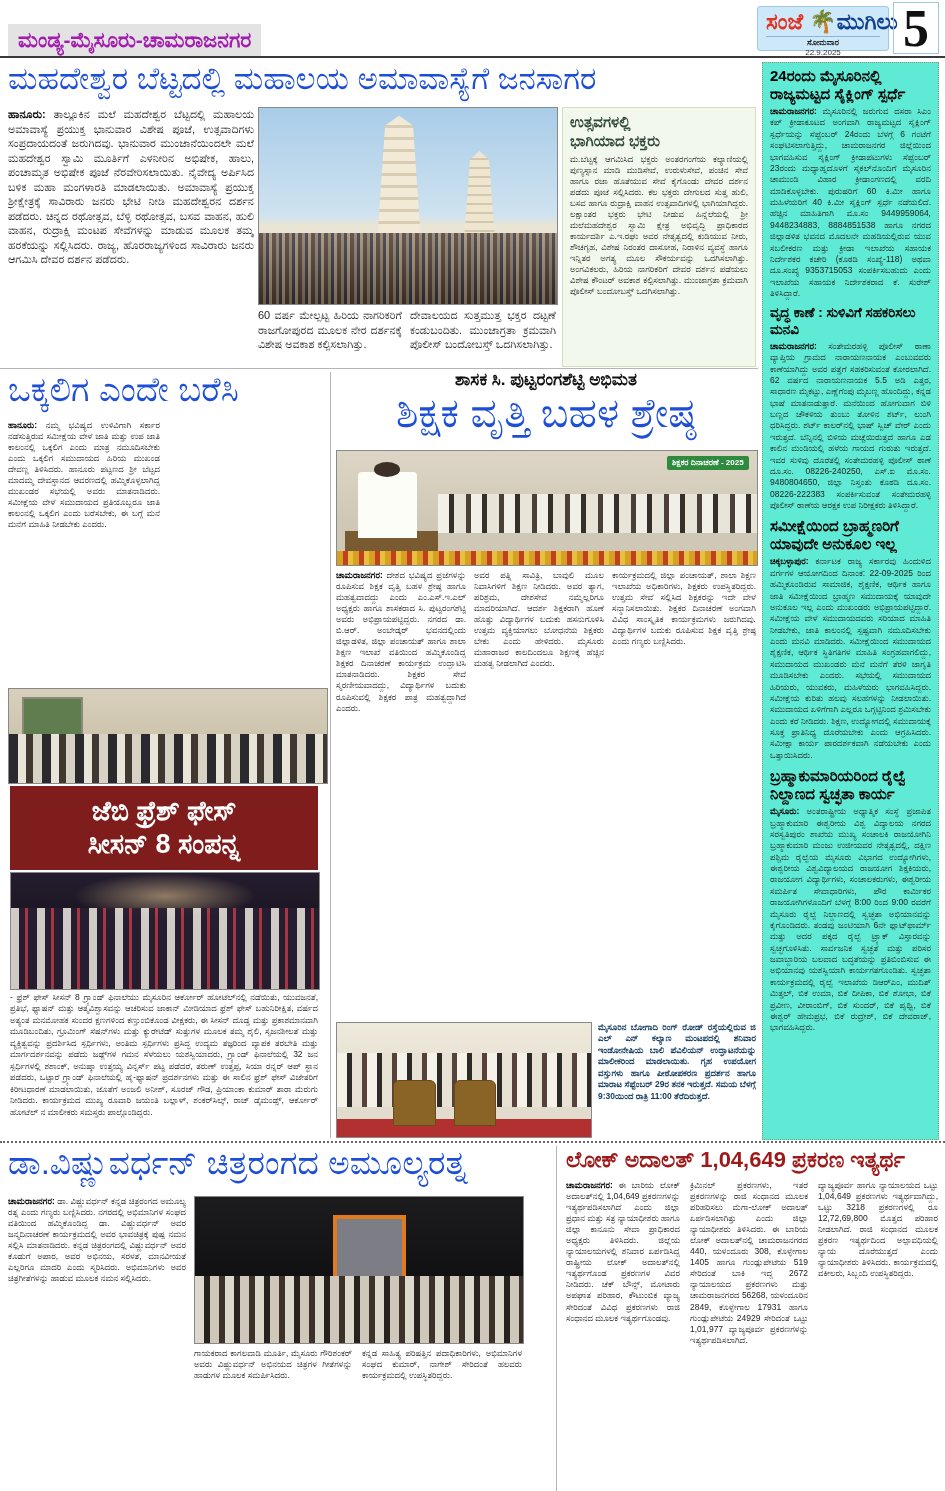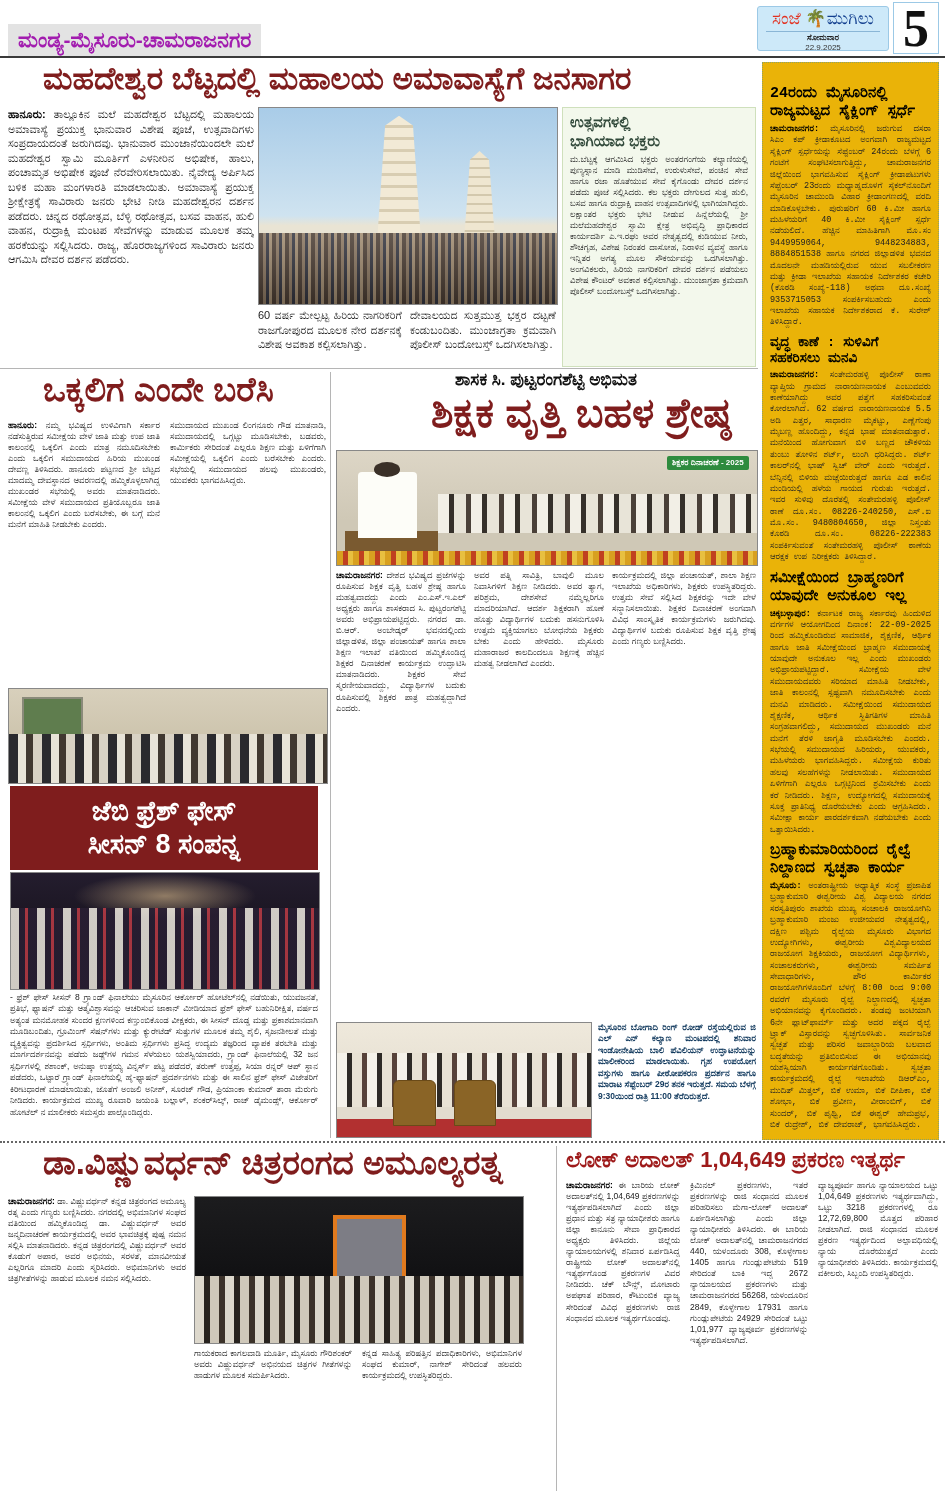--- a/index.html
+++ b/index.html
@@ -2,34 +2,34 @@
 <html><head>
 <meta charset="utf-8">
 <style>
   html,body{margin:0;padding:0;background:#f2f2f2;}
   #page{position:relative;width:945px;height:1491px;background:#ffffff;margin:0 auto;
         font-family:"Liberation Sans","DejaVu Sans",sans-serif;color:#1a1a1a;overflow:hidden;}
   .abs{position:absolute;box-sizing:border-box;}
   .body-txt{font-size:11px;line-height:1.32;text-align:justify;color:#222;overflow:hidden;}
   .body-sm{font-size:8.5px;line-height:1.3;text-align:justify;color:#222;overflow:hidden;}
   .dateline{font-weight:bold;color:#000;}
-  .hl{font-weight:bold;color:#7f1d1d;letter-spacing:0;margin-left:35px;}
+  .hl{font-weight:normal;color:#1d4ed8;letter-spacing:0;}
   .vline{position:absolute;width:1px;background:#b5b5b5;}
   .hline{position:absolute;height:1px;background:#b5b5b5;}
   
   .region-box{background:#e3e3e3;padding:4px 10px;font-size:21px;font-weight:bold;color:#a21caf;}
   .logo-box{background:#cde9f9;border:1px solid #9cc9e6;border-radius:3px;text-align:center;padding:3px 8px;}
-  .logo-line1{font-size:17px;font-weight:normal;line-height:1.1;white-space:nowrap;}
+  .logo-line1{font-size:22px;font-weight:bold;line-height:1.1;white-space:nowrap;}
   .logo-red{color:#e23222;}
   .logo-blue{color:#123f8f;}
   .logo-day{font-size:8px;font-weight:bold;color:#222;border-top:1px solid #8ab6d6;margin-top:2px;padding-top:1px;}
   .logo-date{font-size:8px;color:#333;}
   .page-num{font-family:"Liberation Serif","DejaVu Serif",serif;font-size:52px;font-weight:bold;color:#111;line-height:1;}
   
-  .right-col{background:#eab308;border:1px dotted #8aa06a;padding:18px 7px;font-family:Liberation Mono, monospace;}
+  .right-col{background:#5eead4;border:1px dotted #8aa06a;padding:0 7px;}
   .rc-head{font-size:15px;font-weight:bold;line-height:1.2;color:#000;margin:4px 0 3px 0;}
   .rc-head-sm{font-size:13.5px;}
   .rc-body{font-size:8.5px;line-height:1.34;text-align:justify;color:#222;}
   .rc-sec{margin-bottom:6px;}
   
   .ph{position:absolute;overflow:hidden;border:1px solid #888;}
   .temple-sky{position:absolute;inset:0;background:linear-gradient(#a9cce8 0%,#cfe3f0 55%,#e9e4d4 60%);}
   .gopuram{position:absolute;left:34%;top:4%;width:26%;height:62%;
            background:repeating-linear-gradient(#f2ead6 0 9px,#d8cdb2 9px 12px);
            clip-path:polygon(50% 0,68% 8%,78% 100%,22% 100%,32% 8%);}
@@ -116,21 +116,20 @@
     <div class="body-sm" style="height:200px;">ಮ.ಬೆಟ್ಟಕ್ಕೆ ಆಗಮಿಸಿದ ಭಕ್ತರು ಅಂತರಗಂಗೆಯ ಕಲ್ಯಾಣಿಯಲ್ಲಿ ಪುಣ್ಯಸ್ನಾನ ಮಾಡಿ ಮುಡಿಸೇವೆ, ಉರುಳುಸೇವೆ, ಪಂಚಿನ ಸೇವೆ ಹಾಗೂ ರಜಾ ಹೊತೆಯುವ ಸೇವೆ ಕೈಗೊಂಡು ದೇವರ ದರ್ಶನ ಪಡೆದು ಪೂಜೆ ಸಲ್ಲಿಸಿದರು. ಕೆಲ ಭಕ್ತರು ದೇಗುಲದ ಸುತ್ತ ಹುಲಿ, ಬಸವ ಹಾಗೂ ರುದ್ರಾಕ್ಷಿ ವಾಹನ ಉತ್ಸವಾದಿಗಳಲ್ಲಿ ಭಾಗಿಯಾಗಿದ್ದರು. ಲಕ್ಷಾಂತರ ಭಕ್ತರು ಭೇಟಿ ನೀಡುವ ಹಿನ್ನೆಲೆಯಲ್ಲಿ ಶ್ರೀ ಮಲೆಮಹದೇಶ್ವರ ಸ್ವಾಮಿ ಕ್ಷೇತ್ರ ಅಭಿವೃದ್ಧಿ ಪ್ರಾಧಿಕಾರದ ಕಾರ್ಯದರ್ಶಿ ಎ.ಇ.ರಘು ಅವರ ನೇತೃತ್ವದಲ್ಲಿ ಕುಡಿಯುವ ನೀರು, ಶೌಚಗೃಹ, ವಿಶೇಷ ನಿರಂತರ ದಾಸೋಹ, ನಿರಾಳಿನ ವ್ಯವಸ್ಥೆ ಹಾಗೂ ಇನ್ನಿತರ ಅಗತ್ಯ ಮೂಲ ಸೌಕರ್ಯವನ್ನು ಒದಗಿಸಲಾಗಿತ್ತು. ಅಂಗವಿಕಲರು, ಹಿರಿಯ ನಾಗರಿಕರಿಗೆ ದೇವರ ದರ್ಶನ ಪಡೆಯಲು ವಿಶೇಷ ಕೌಂಟರ್ ಅವಕಾಶ ಕಲ್ಪಿಸಲಾಗಿತ್ತು. ಮುಂಜಾಗ್ರತಾ ಕ್ರಮವಾಗಿ ಪೊಲೀಸ್ ಬಂದೋಬಸ್ತ್ ಒದಗಿಸಲಾಗಿತ್ತು.</div>
   </div>
 
   <div class="hline" style="left:0;top:368px;width:758px;"></div>
 
   <div class="abs hl" style="left:8px;top:372px;width:320px;font-size:34px;line-height:1.05;">ಒಕ್ಕಲಿಗ ಎಂದೇ ಬರೆಸಿ</div>
   <div class="abs body-sm" style="left:8px;top:420px;width:152px;height:264px;">
     <span class="dateline">ಹಾನೂರು:</span>
     <span>ನಮ್ಮ ಭವಿಷ್ಯದ ಉಳಿವಿಗಾಗಿ ಸರ್ಕಾರ ನಡೆಸುತ್ತಿರುವ ಸಮೀಕ್ಷೆಯ ವೇಳೆ ಜಾತಿ ಮತ್ತು ಉಪ ಜಾತಿ ಕಾಲಂನಲ್ಲಿ ಒಕ್ಕಲಿಗ ಎಂದು ಮಾತ್ರ ನಮೂದಿಸಬೇಕು ಎಂದು ಒಕ್ಕಲಿಗ ಸಮುದಾಯದ ಹಿರಿಯ ಮುಖಂಡ ದೇವಣ್ಣ ತಿಳಿಸಿದರು. ಹಾನೂರು ಪಟ್ಟಣದ ಶ್ರೀ ಬೆಟ್ಟದ ಮಾದಮ್ಮ ದೇವಸ್ಥಾನದ ಆವರಣದಲ್ಲಿ ಹಮ್ಮಿಕೊಳ್ಳಲಾಗಿದ್ದ ಮುಖಂಡರ ಸಭೆಯಲ್ಲಿ ಅವರು ಮಾತನಾಡಿದರು. ಸಮೀಕ್ಷೆಯ ವೇಳೆ ಸಮುದಾಯದ ಪ್ರತಿಯೊಬ್ಬರೂ ಜಾತಿ ಕಾಲಂನಲ್ಲಿ ಒಕ್ಕಲಿಗ ಎಂದು ಬರೆಸಬೇಕು, ಈ ಬಗ್ಗೆ ಮನೆ ಮನೆಗೆ ಮಾಹಿತಿ ನೀಡಬೇಕು ಎಂದರು.</span>
   </div>
-  <div class="abs body-sm" style="left:170px;top:420px;width:156px;height:264px;">ಸಮುದಾಯದ ಮುಖಂಡ ಲಿಂಗನೂರು ಗೌಡ ಮಾತನಾಡಿ, ಸಮುದಾಯದಲ್ಲಿ ಒಗ್ಗಟ್ಟು ಮೂಡಿಸಬೇಕು, ಬಡವರು, ಕಾರ್ಮಿಕರು ಸೇರಿದಂತೆ ಎಲ್ಲರೂ ಶಿಕ್ಷಣ ಮತ್ತು ಏಳಿಗೆಗಾಗಿ ಸಮೀಕ್ಷೆಯಲ್ಲಿ ಒಕ್ಕಲಿಗ ಎಂದು ಬರೆಸಬೇಕು ಎಂದರು. ಸಭೆಯಲ್ಲಿ ಸಮುದಾಯದ ಹಲವು ಮುಖಂಡರು, ಯುವಕರು ಭಾಗವಹಿಸಿದ್ದರು.</div>
   <div class="ph" style="left:8px;top:688px;width:318px;height:94px;">
     <div class="meet-wall"></div>
     <div class="meet-window"></div>
     <div class="meet-row"></div>
   </div>
 
   <div class="abs teal-box" style="left:10px;top:786px;width:308px;height:84px;">
     <div class="teal-line">ಜೆಬಿ ಫ್ರೆಶ್ ಫೇಸ್</div>
     <div class="teal-line">ಸೀಸನ್ 8 ಸಂಪನ್ನ</div>
   </div>

